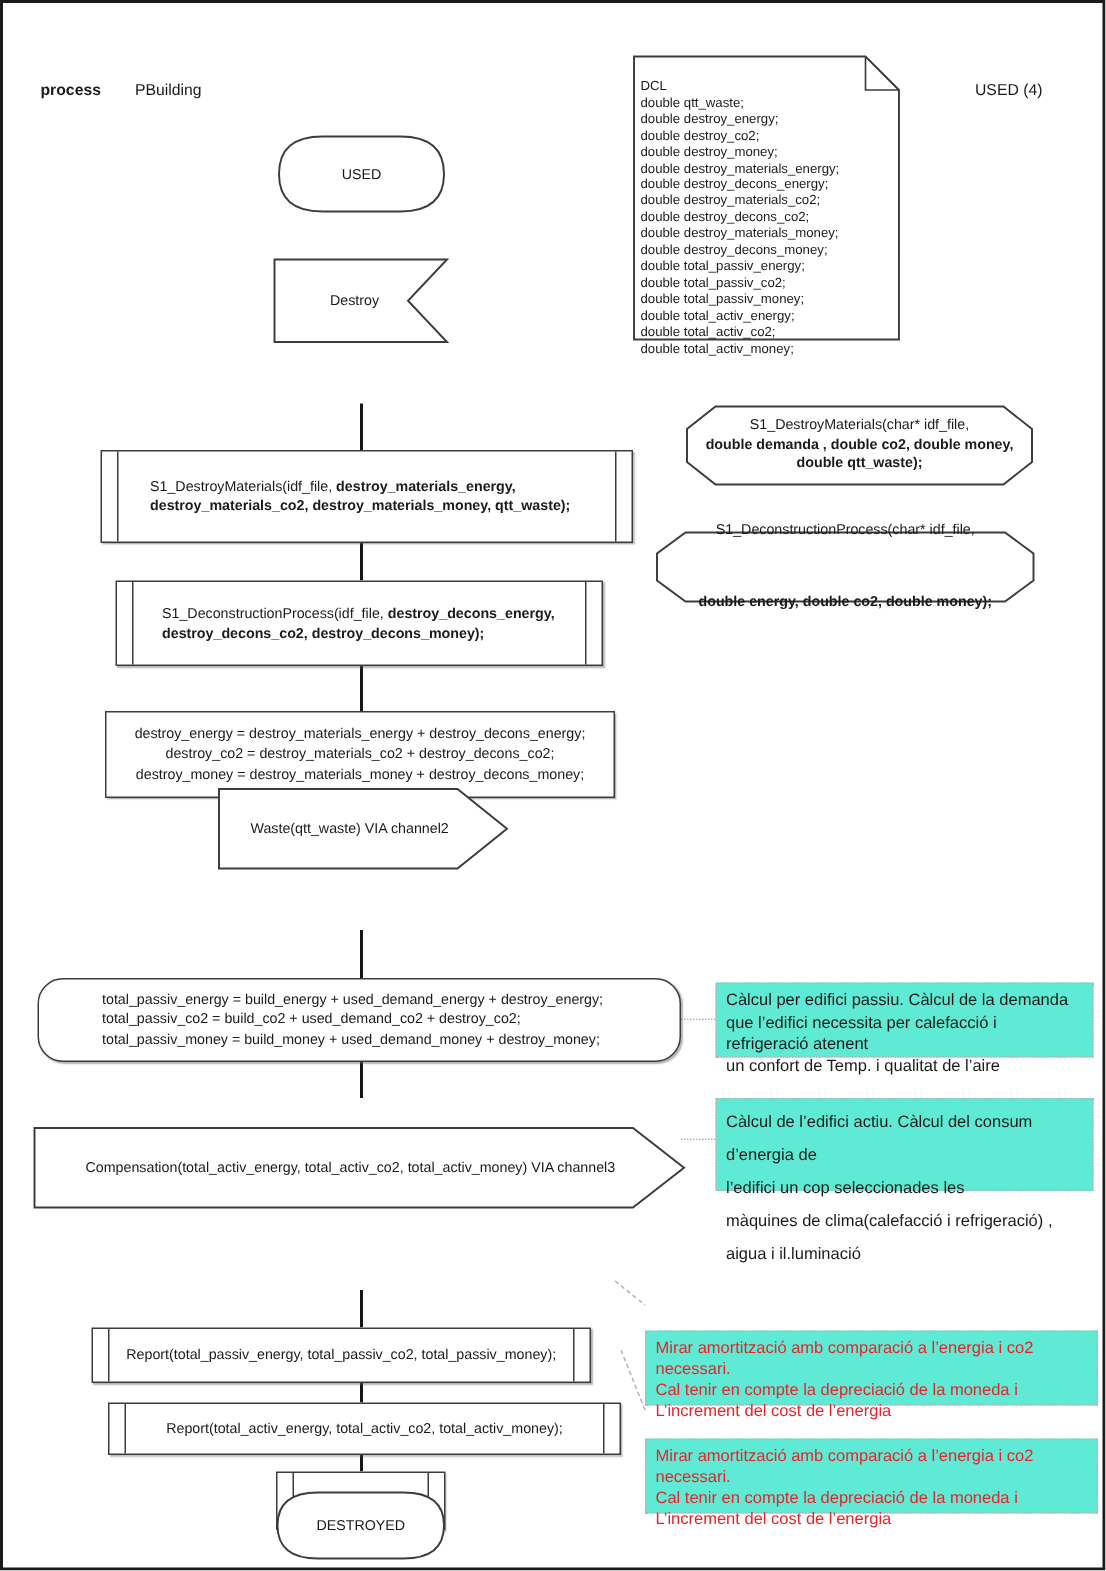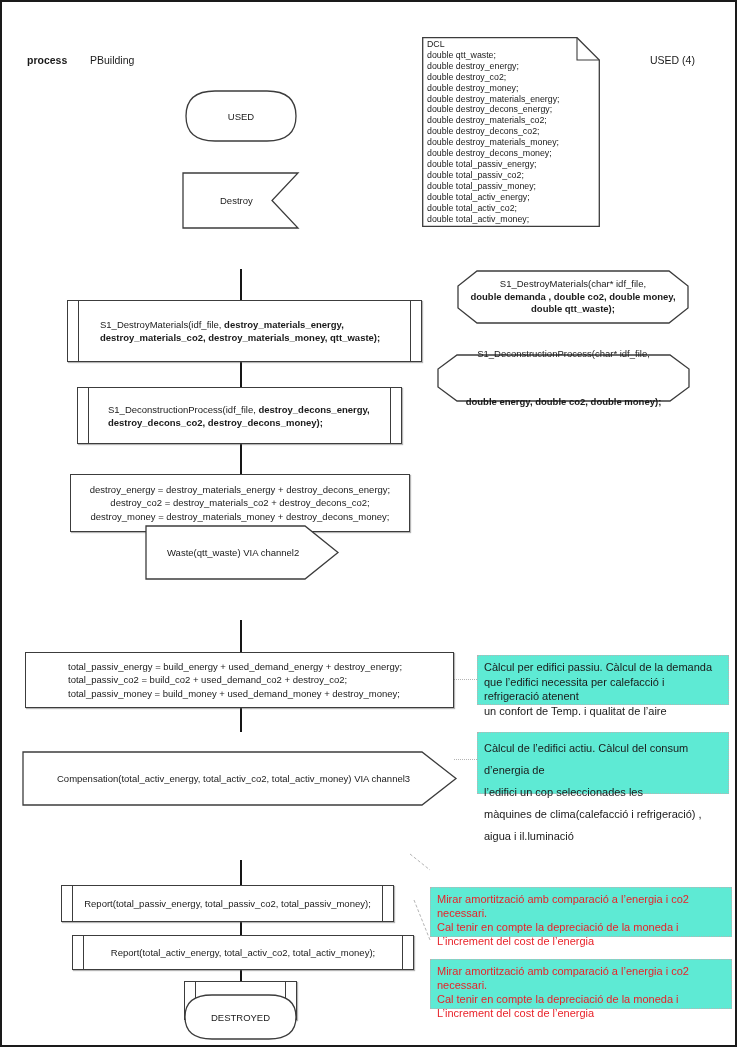--- a/index.html
+++ b/index.html
@@ -37,21 +37,21 @@
   .shapewrap .txt{z-index:2;}
   svg .outline{fill:#ffffff;stroke:#3c3c3c;stroke-width:1.3;}
   svg .foldline{fill:none;stroke:#3c3c3c;stroke-width:1.1;}
   
   .note{
     border:1px dotted #b4b4b4;background:#5eead4;box-sizing:border-box;
     font-size:11px;line-height:14.5px;padding:4px 6px;white-space:pre-line;
   }
   .note.red{color:var(--red,#e8232a);}
   .dcl{
-    font-size:8.8px;line-height:10.9px;padding:2px 5px;box-sizing:border-box;
+    font-size:8.8px;line-height:10.9px;padding:15px 5px;box-sizing:border-box;
     white-space:pre-line;z-index:2;position:absolute;inset:0;
   }
   .dotconn{border-top:1px dotted #b4b4b4;height:0;}
   #connsvg{position:absolute;inset:0;width:737px;height:1047px;pointer-events:none;}
 </style>
 </head>
 <body>
 
 <div id="page">
 
@@ -158,21 +158,21 @@
 destroy_money = destroy_materials_money + destroy_decons_money;</div>
   </div>
 
   <div class="shapewrap" style="left:143px;top:523px;width:194px;height:55px;">
     <svg viewBox="0 0 194 55" width="194" height="55" preserveAspectRatio="none">
       <polygon class="outline" points="1,1 160,1 193,27.5 160,54 1,54"></polygon>
     </svg>
     <div class="txt" style="align-items:flex-start;padding-left:22px;">Waste(qtt_waste) VIA channel2</div>
   </div>
 
-  <div class="abs rectshape" style="left:23px;top:610px;width:429px;height:56px;">
+  <div class="abs rectshape" style="left:23px;top:610px;width:429px;height:56px;border-radius:17px;">
     <div class="txt left pre" style="padding-left:42px;line-height:13.5px;">total_passiv_energy = build_energy + used_demand_energy + destroy_energy;
 total_passiv_co2 = build_co2 + used_demand_co2 + destroy_co2;
 total_passiv_money =  build_money + used_demand_money + destroy_money;</div>
   </div>
 
   <div class="abs note" style="left:475px;top:613px;width:252px;height:50px;">Càlcul per edifici passiu. Càlcul de la demanda
 que l’edifici necessita per calefacció i refrigeració atenent
 un confort de Temp.  i qualitat de l’aire</div>
 
 

